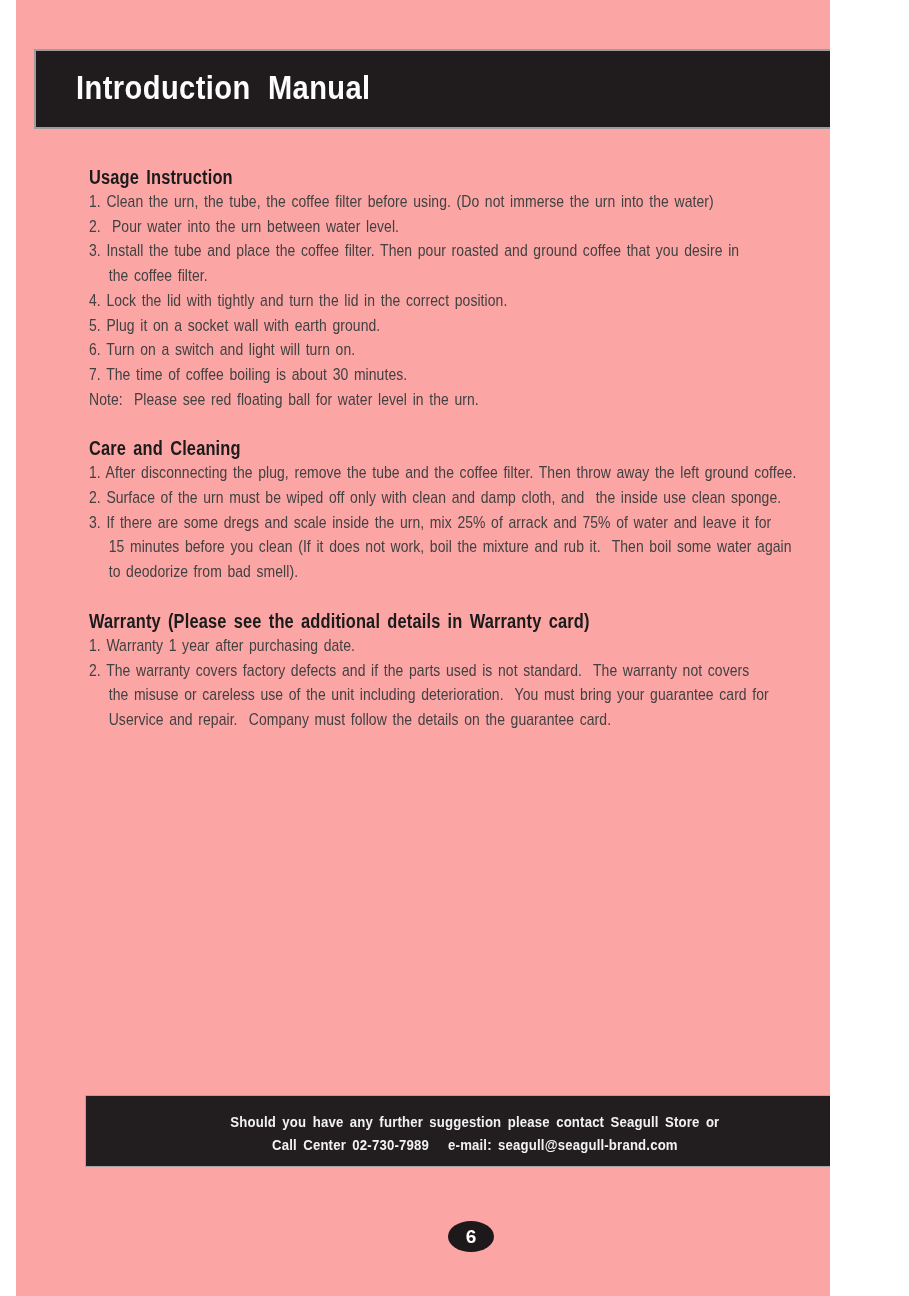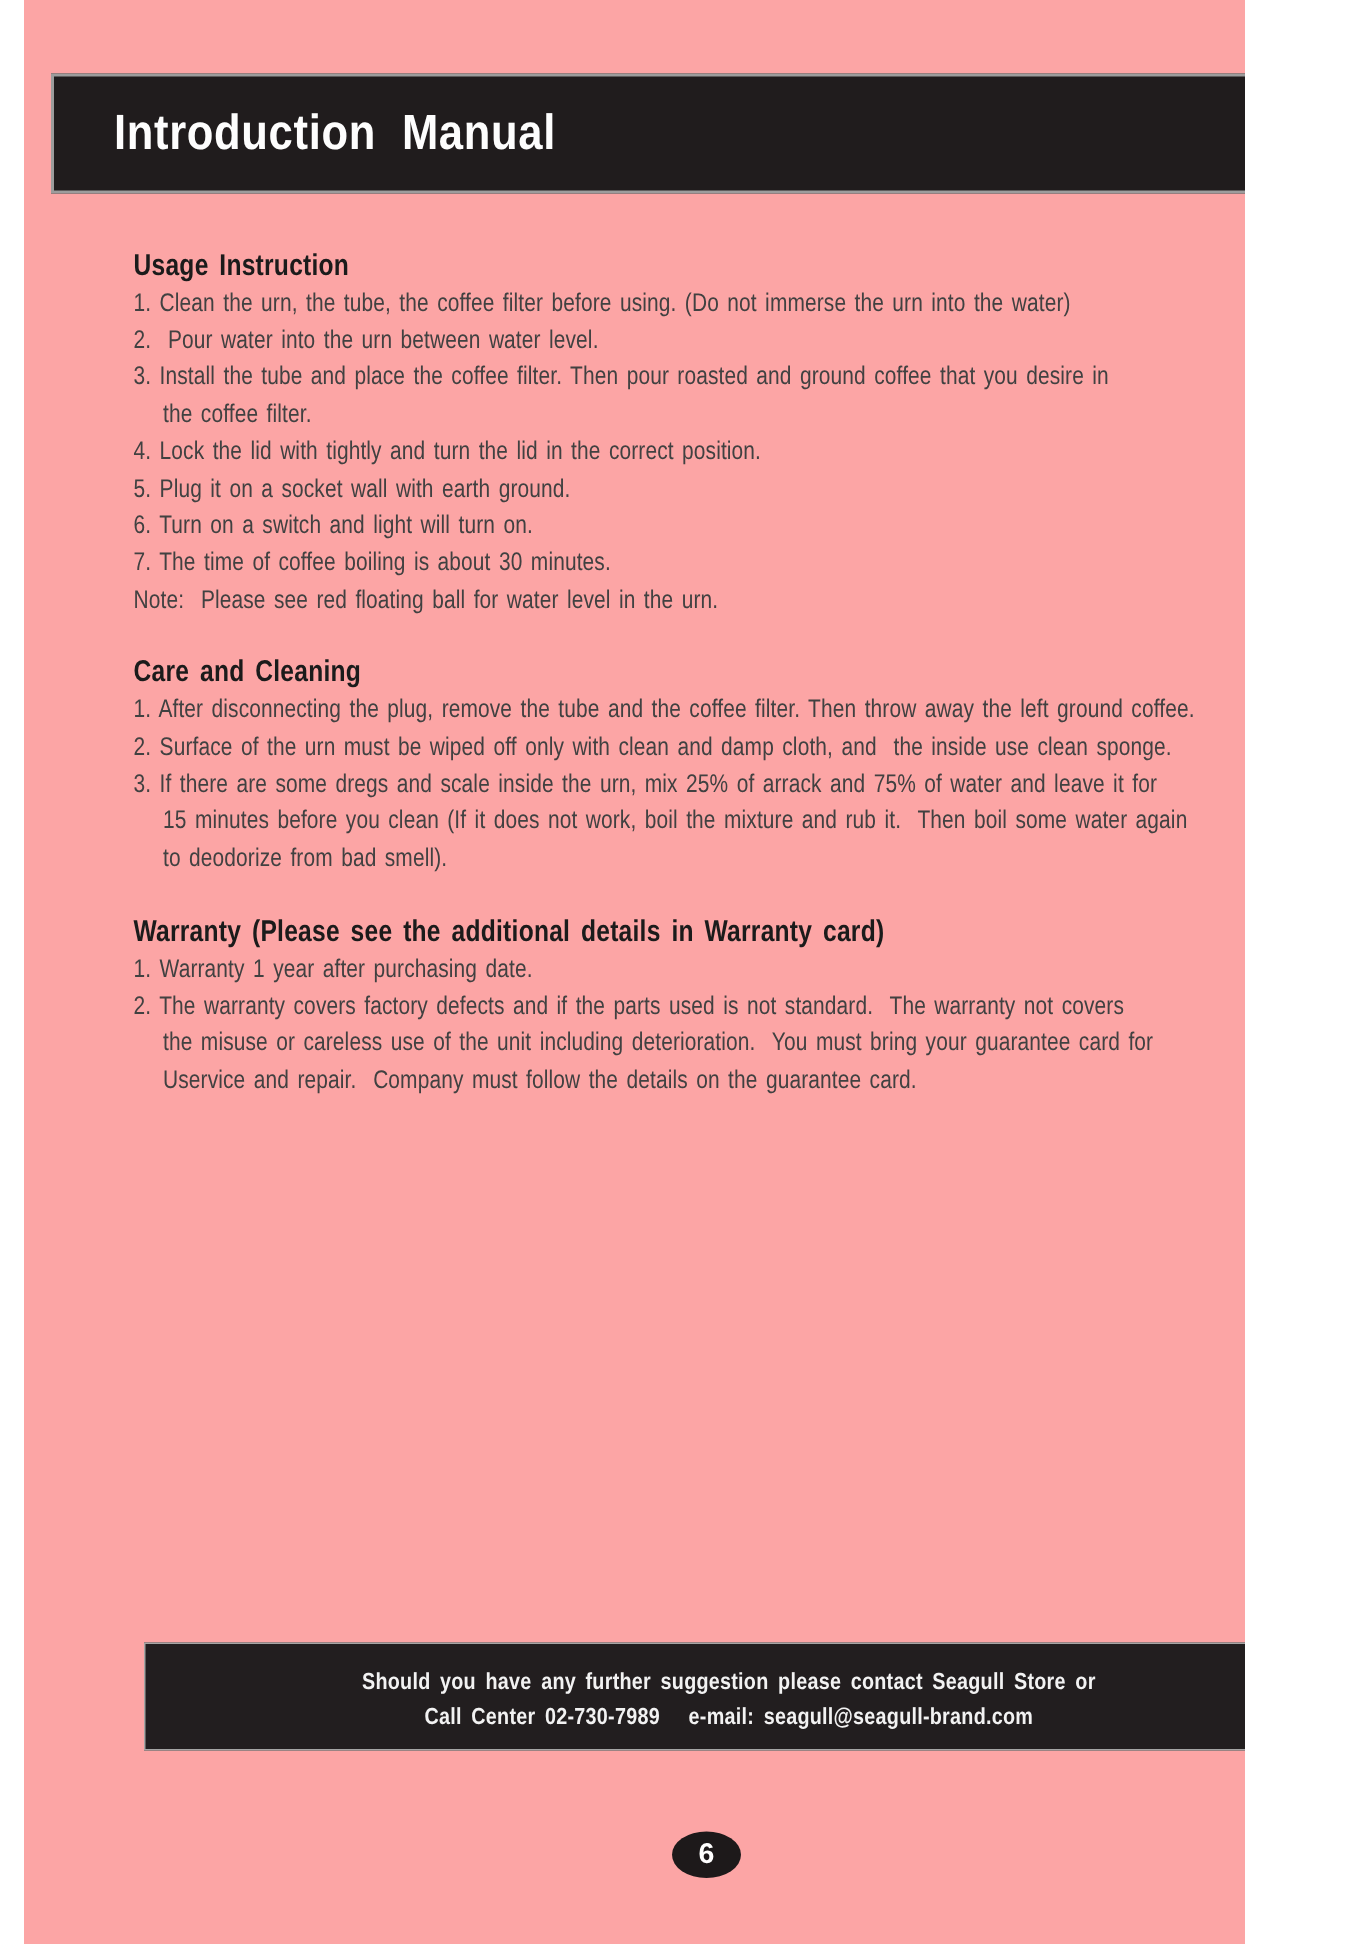--- a/index.html
+++ b/index.html
@@ -68,21 +68,21 @@
     color: #414141;
     letter-spacing: 0.1px;
     word-spacing: 2px;
     white-space: pre;
   }
   .line.cont { padding-left: 24px; }
 
   
   .footer-bar {
     position: absolute;
-    left: 80px;
+    left: 69px;
     top: 1095px;
     width: 778px;
     height: 72px;
     box-sizing: border-box;
     background: #221e1f;
     border: 1px solid #a5a5a5;
   }
   .footer-inner {
     position: absolute;
     left: 0;

